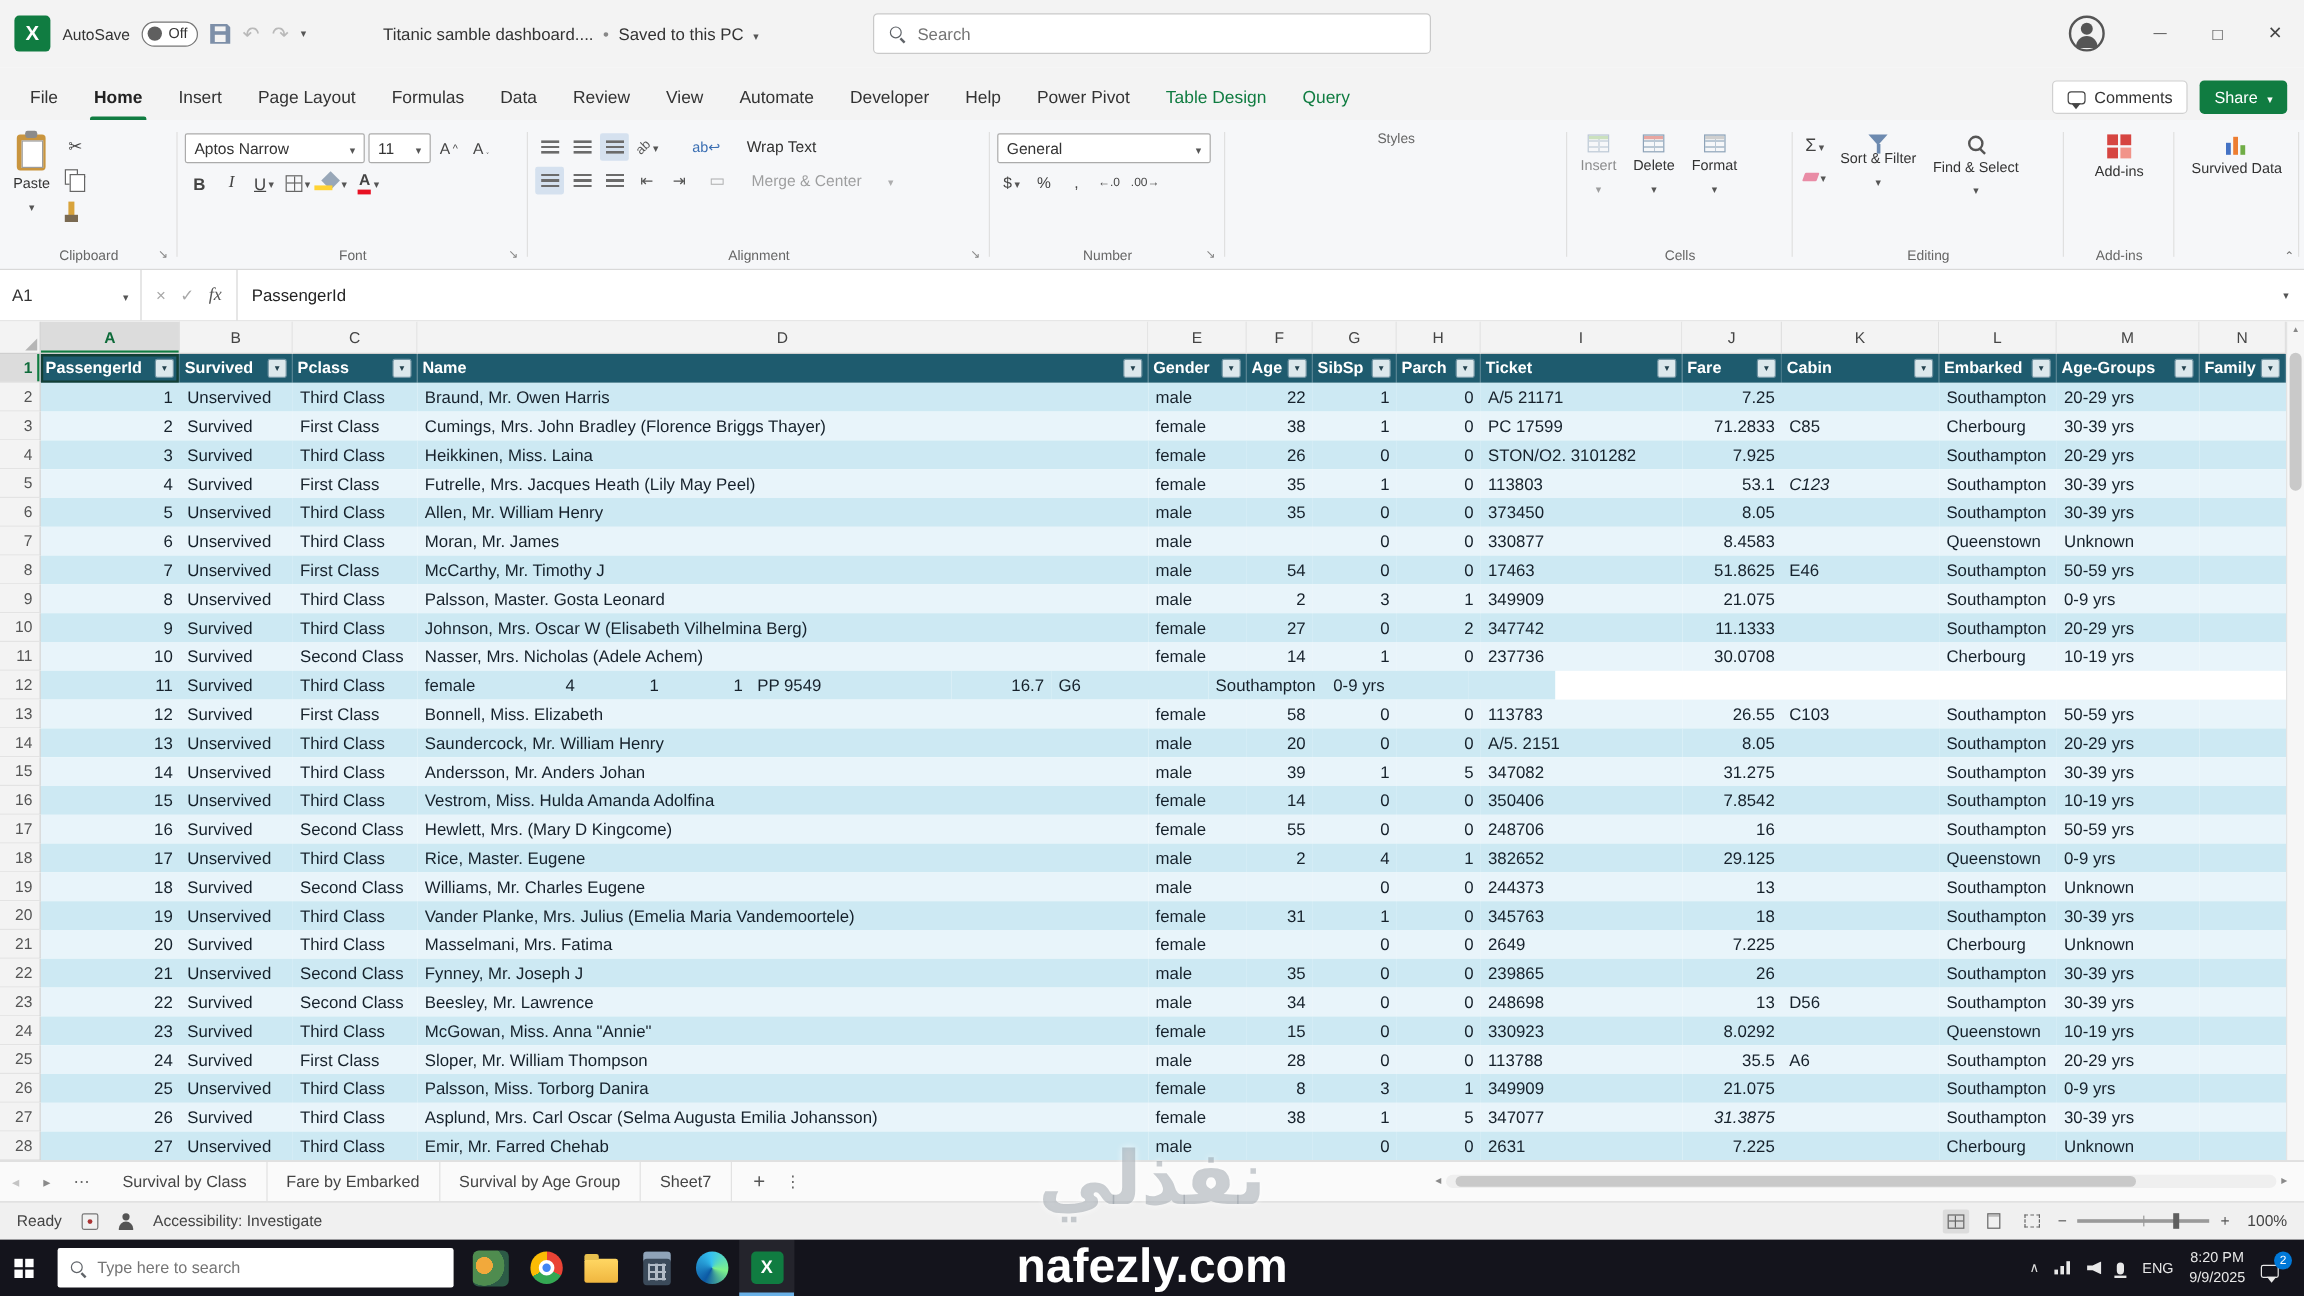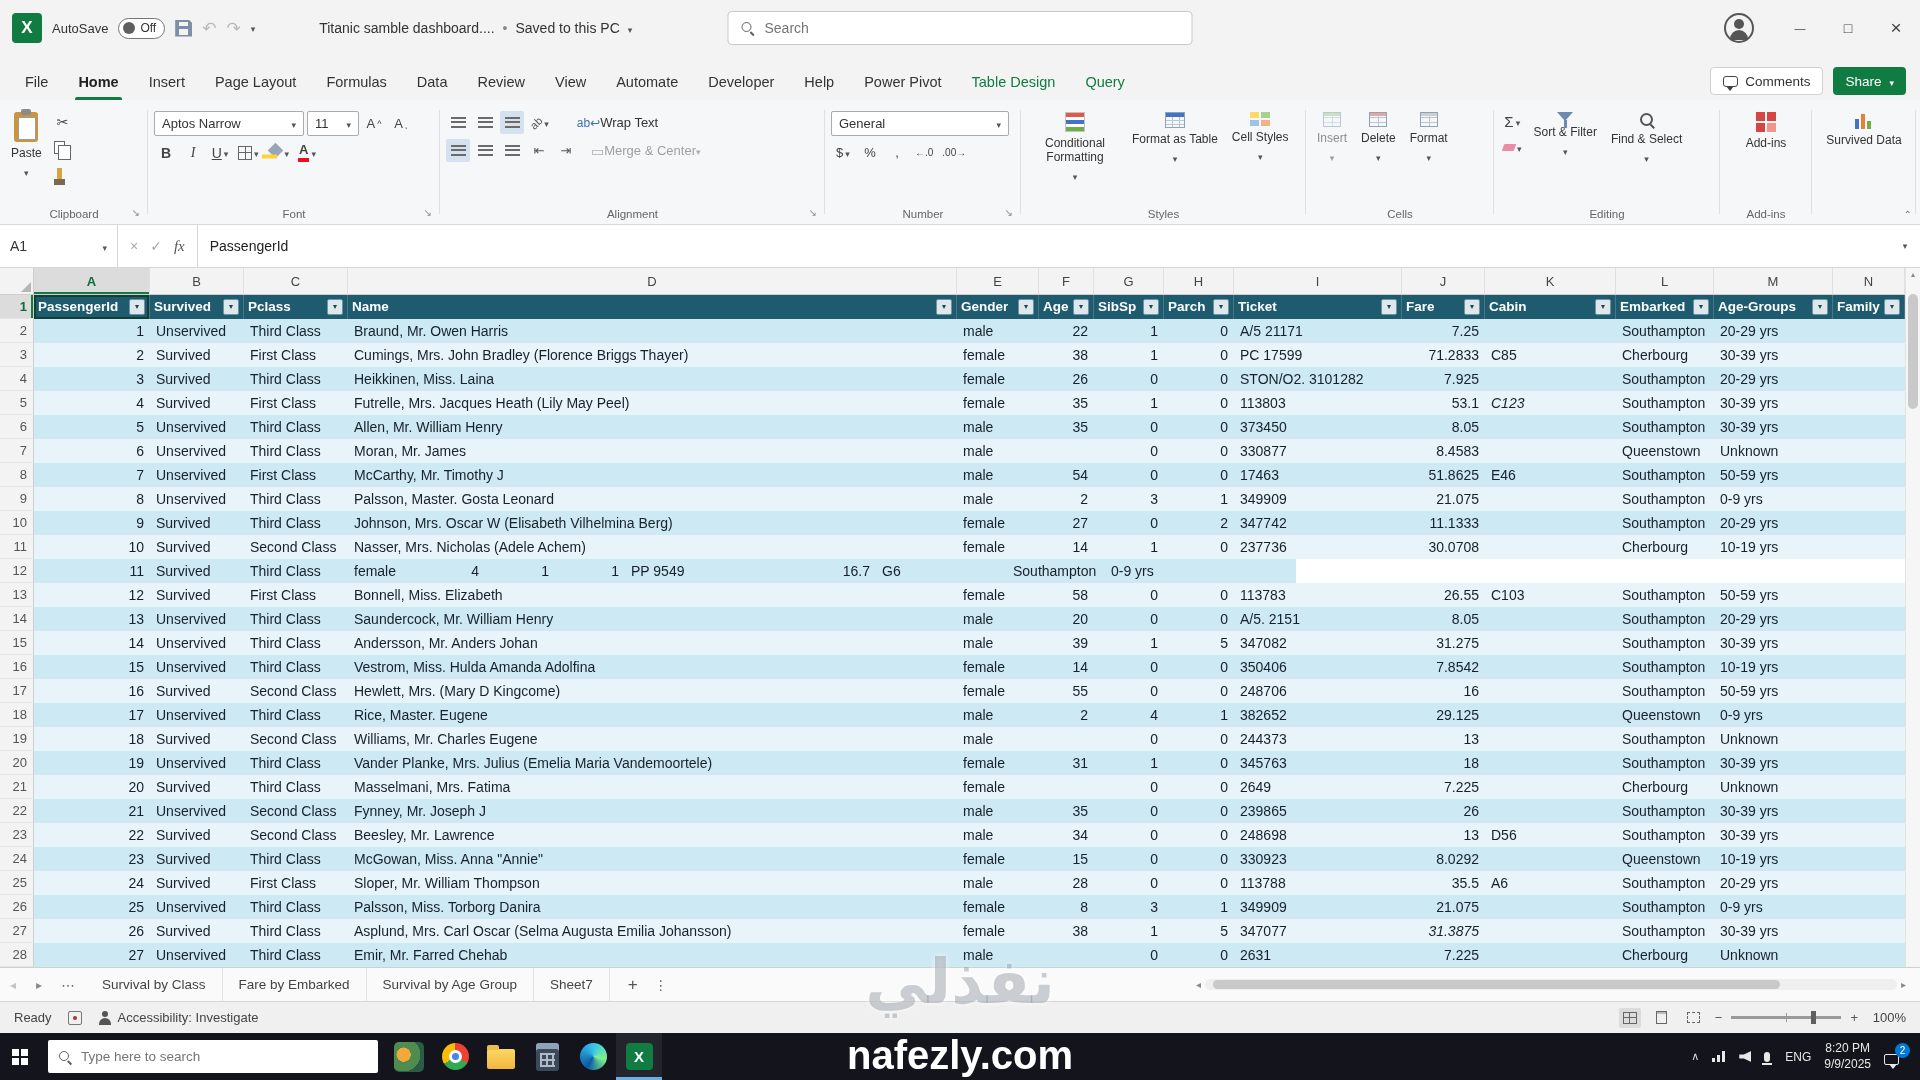--- a/index.html
+++ b/index.html
@@ -81,21 +81,21 @@
   .i-under{text-decoration:underline;font-size:14px}
   .i-borders{width:14px;height:14px;border:1px solid #666;background:linear-gradient(#666,#666) center/100% 1px no-repeat,linear-gradient(#666,#666) center/1px 100% no-repeat}
   .i-fill{width:11px;height:11px;background:#98a7b8;transform:rotate(45deg);position:relative;margin:0 2px 4px 2px}
   .i-fill::after{content:"";position:absolute;left:-2px;top:12px;width:15px;height:4px;background:#ffd335;transform:rotate(-45deg)}
   .i-fontcolor{font-size:13px;font-weight:bold;border-bottom:4px solid #e81123;line-height:1.1;padding:0 1px}
   .i-al{width:15px;height:11px;background:repeating-linear-gradient(to bottom,#6b6b6b 0 2px,transparent 2px 4.5px)}
   .i-orient{font-size:11px;color:#555;transform:rotate(-45deg);display:inline-block}
   .i-indent{font-size:13px;color:#555}
   .i-wrap{font-size:12px;color:#3b6fb3}
   .i-merge{font-size:14px;color:#555}
-  .wide-btn{display:flex;align-items:center;gap:0;font-size:13px;color:#333;padding:2px 6px;border-radius:3px;white-space:nowrap}
+  .wide-btn{display:flex;align-items:center;gap:22px;font-size:13px;color:#333;padding:2px 6px;border-radius:3px;white-space:nowrap}
   .i-cf{width:20px;height:20px;background:linear-gradient(to bottom,#e2574c 0 4px,#fff 4px 7px,#4472c4 7px 11px,#fff 11px 14px,#70ad47 14px 18px);border:1px solid #c2c2c2}
   .i-ftable{width:20px;height:16px;border:1px solid #8ea3b8;background:linear-gradient(#4472c4,#4472c4) 0 0/100% 4px no-repeat,repeating-linear-gradient(to bottom,transparent 0 3px,#b9c7d4 3px 4px),repeating-linear-gradient(to right,transparent 0 6px,#b9c7d4 6px 7px)}
   .i-cstyles{width:20px;height:14px;background:linear-gradient(#ffd966,#ffd966) 0 0/9px 6px,linear-gradient(#a9d08e,#a9d08e) 11px 0/9px 6px,linear-gradient(#9dc3e6,#9dc3e6) 0 8px/9px 6px,linear-gradient(#f4b183,#f4b183) 11px 8px/9px 6px;background-repeat:no-repeat}
   .i-cells{width:18px;height:15px;border:1px solid #8ea3b8;background:repeating-linear-gradient(to bottom,transparent 0 4px,#b9c7d4 4px 5px),repeating-linear-gradient(to right,transparent 0 8px,#b9c7d4 8px 9px)}
   .i-cells.ins{box-shadow:inset 0 3px 0 #a9d08e}
   .i-cells.del{box-shadow:inset 0 3px 0 #e8a6a1}
   .i-cells.fmt{box-shadow:inset 0 3px 0 #cfcfcf}
   .i-sigma{font-size:15px;color:#444}
   .i-eraser{width:12px;height:7px;background:#e98ca6;transform:skewX(-20deg);border-radius:1px}
   .i-sort{width:0;height:0;border-left:8px solid transparent;border-right:8px solid transparent;border-top:9px solid #6d8ab0;position:relative}
@@ -148,21 +148,21 @@
   .smenu{width:26px;text-align:center;color:#666}
   .hscroll{position:absolute;right:14px;top:9px;width:710px;height:14px;display:flex;align-items:center;gap:4px}
   .hscroll .arr{font-size:10px;color:#8a8a8a}
   .htrack{flex:1;height:11px;background:#efefef;border-radius:6px;position:relative}
   .hthumb{position:absolute;left:8px;top:1px;height:9px;width:82%;background:#c9c9c9;border-radius:5px}
 
   
   .statusbar{flex:0 0 32px;background:#f0f0f0;border-top:1px solid #d5d5d5;display:flex;align-items:center;font-size:13px;color:#444;padding:0 14px;gap:16px}
   .macro-icon{width:14px;height:14px;border:1px solid #777;border-radius:2px;position:relative}
   .macro-icon::after{content:"";position:absolute;left:4px;top:4px;width:4px;height:4px;border-radius:50%;background:#a33}
-  .acc{display:flex;align-items:flex-end;gap:7px}
+  .acc{display:flex;align-items:flex-end;gap:17px}
   .person{position:relative;width:13px;height:14px}
   .person::before{content:"";position:absolute;left:4px;top:0;width:6px;height:6px;border-radius:50%;background:#555}
   .person::after{content:"";position:absolute;left:1px;top:7px;width:12px;height:7px;border-radius:6px 6px 0 0;background:#555}
   .sb-right{margin-left:auto;display:flex;align-items:center;gap:10px}
   .viewbtn{width:22px;height:20px;display:flex;align-items:center;justify-content:center;border-radius:2px}
   .viewbtn.on{background:#dcdcdc}
   .vi-normal{width:14px;height:12px;border:1px solid #666;background:linear-gradient(#666,#666) center/100% 1px no-repeat,linear-gradient(#666,#666) center/1px 100% no-repeat}
   .vi-layout{width:11px;height:13px;border:1px solid #666;box-shadow:inset 0 2px 0 #bbb}
   .vi-break{width:13px;height:11px;border:1px dashed #666}
   .zoomctl{display:flex;align-items:center;gap:9px;color:#555}
@@ -422,37 +422,20 @@
           </div>
         </div>
       </div>
       <div class="glabel">
           <span>Number</span>
           <span class="launcher">↘</span>
         </div>
     </div>
 
     <div class="rgroup" style="width:285px">
-      <div class="gbody">
-        <div class="bigbtn">
-          <span class="i-cf"></span>
-          <span class="blabel">Conditional Formatting</span>
-          <span class="cv"></span>
-        </div>
-        <div class="bigbtn">
-          <span class="i-ftable"></span>
-          <span class="blabel">Format as Table</span>
-          <span class="cv"></span>
-        </div>
-        <div class="bigbtn">
-          <span class="i-cstyles"></span>
-          <span class="blabel">Cell Styles</span>
-          <span class="cv"></span>
-        </div>
-      </div>
       <div class="glabel">
           <span>Styles</span>
         </div>
     </div>
 
     <div class="rgroup" style="width:188px">
       <div class="gbody">
         <div class="bigbtn dim">
           <span class="i-cells ins"></span>
           <span class="blabel">Insert</span>

